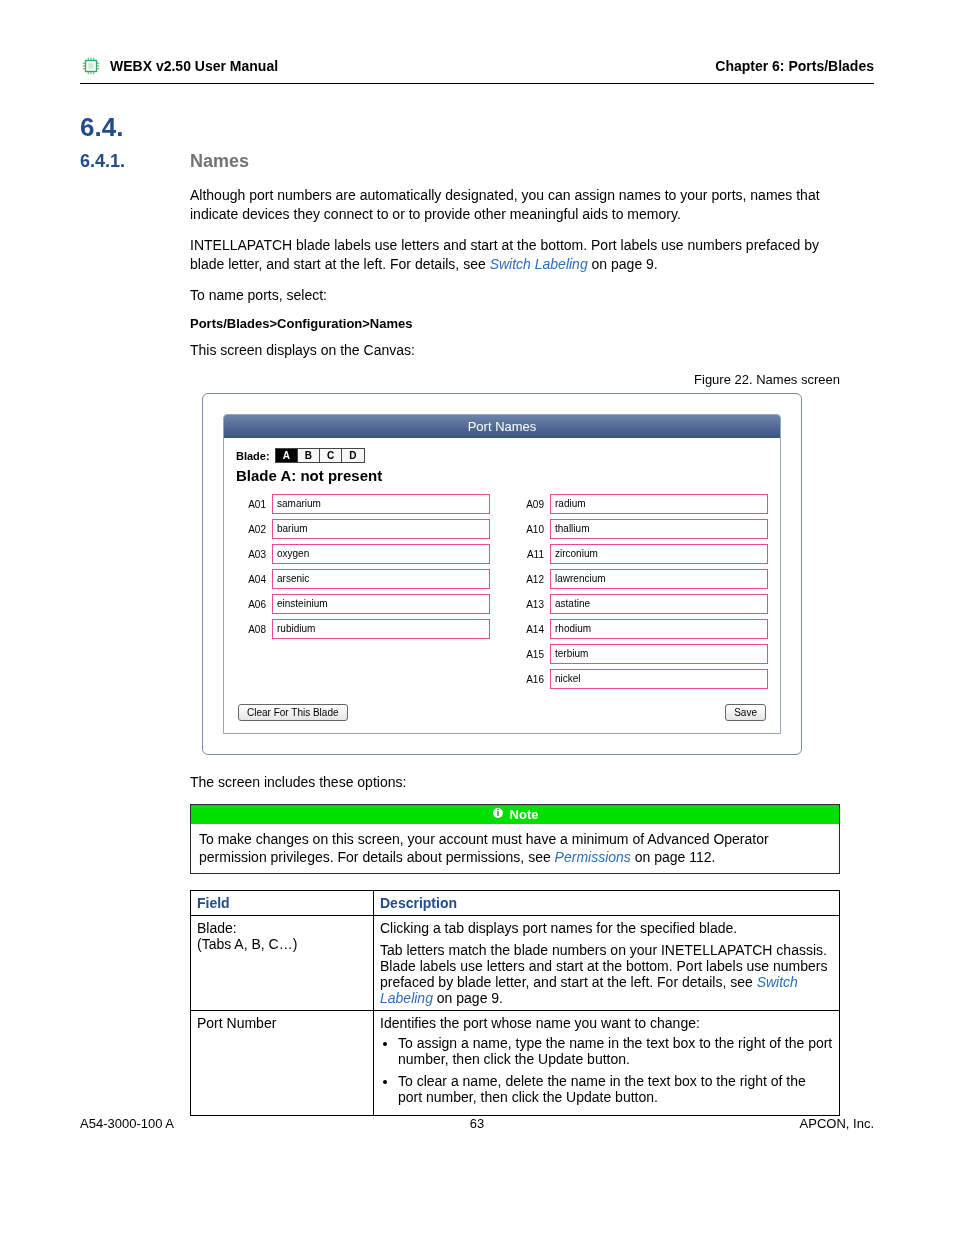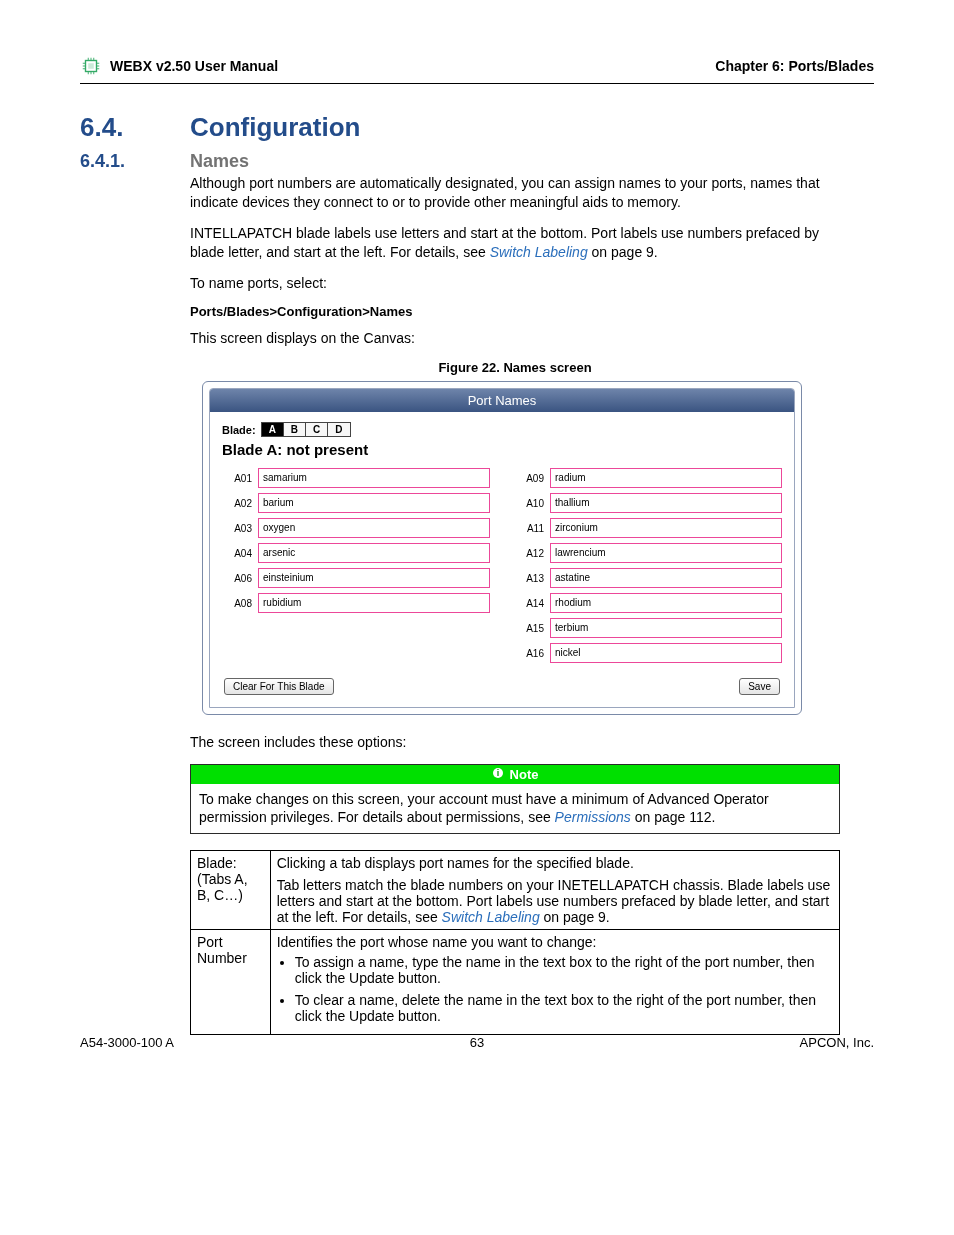--- a/index.html
+++ b/index.html
@@ -28,35 +28,35 @@
   .chip-icon {
     width: 22px; height: 22px;
     display: inline-block;
     box-sizing: border-box;
   }
   .hdr-left { font-weight: bold; font-size: 14px; }
   .hdr-right { font-weight: bold; font-size: 14px; }
   .sec-row { display: flex; align-items: baseline; margin-bottom: 8px; }
   .sec-num { width: 110px; font-size: 26px; font-weight: bold; color: #234C8A; }
   .sec-title { font-size: 26px; font-weight: bold; color: #234C8A; }
-  .sub-row { display: flex; align-items: center; margin-bottom: 2px; }
+  .sub-row { display: flex; align-items: center; margin-bottom: 14px; }
   .sub-num { width: 110px; font-size: 18px; font-weight: bold; color: #234C8A; }
   .sub-title { font-size: 18px; font-weight: bold; color: #737373; }
   .body-area { margin-left: 110px; width: 650px; }
   .para { font-size: 14px; line-height: 1.35; margin-bottom: 12px; }
   .smallcaps { font-variant: small-caps; }
   .link-blue { color: #2A6EBB; font-style: italic; }
   .menu-path { font-weight: bold; font-size: 13px; margin-bottom: 10px; }
-  .figcap { text-align: center; font-weight: bold; font-size: 13px; margin: 6px 0 6px 0; }
+  .figcap { text-align: right; font-weight: normal; font-size: 13px; margin: 6px 0 6px 0; }
   
   .panel {
     border: 1px solid #7A8AA8;
     border-radius: 6px;
     background: #fff;
-    padding: 6px;
+    padding: 20px;
     width: 600px;
     margin: 0 12px 18px 12px;
     box-sizing: border-box;
   }
   .panel-inner {
     border: 1px solid #9AA6BE;
     border-radius: 4px 4px 0 0;
     overflow: hidden;
   }
   .titlebar {
@@ -156,21 +156,20 @@
             <line x1="15" y1="18" x2="15" y2="21" stroke="#3a6"></line>
         </svg>
       </span>
       <span class="hdr-left">WEBX v2.50 User Manual</span>
     </div>
     <span class="hdr-right">Chapter 6: Ports/Blades</span>
   </div>
 
   <div class="sec-row">
     <div class="sec-num">6.4.</div>
-    <div class="sec-title">Configuration</div>
   </div>
 
   <div class="sub-row">
     <div class="sub-num">6.4.1.</div>
     <div class="sub-title">Names</div>
   </div>
 
   <div class="body-area">
     <div class="para">Although port numbers are automatically designated, you can assign names to your ports, names that indicate devices they connect to or to provide other meaningful aids to memory.</div>
     <div class="para">
@@ -277,20 +276,24 @@
         </span>
         <span>Note</span>
       </div>
       <div class="note-body">
         <span>To make changes on this screen, your account must have a minimum of Advanced Operator permission privileges. For details about permissions, see </span><span class="link-blue">Permissions</span><span> on page 112.</span>
       </div>
     </div>
 
     <table class="desc">
       <tbody>
+          <tr>
+        <th style="width:170px">Field</th>
+        <th>Description</th>
+      </tr>
       <tr>
         <td>
           <div>Blade:</div>
           <div>(Tabs A, B, C…)</div>
         </td>
         <td>
           <div>Clicking a tab displays port names for the specified blade.</div>
           <div style="margin-top:6px"><span>Tab letters match the blade numbers on your </span><span class="smallcaps">INETELLAPATCH</span><span> chassis. Blade labels use letters and start at the bottom. Port labels use numbers prefaced by blade letter, and start at the left. For details, see </span><span class="link-blue">Switch Labeling</span><span> on page 9.</span></div>
         </td>
       </tr>

